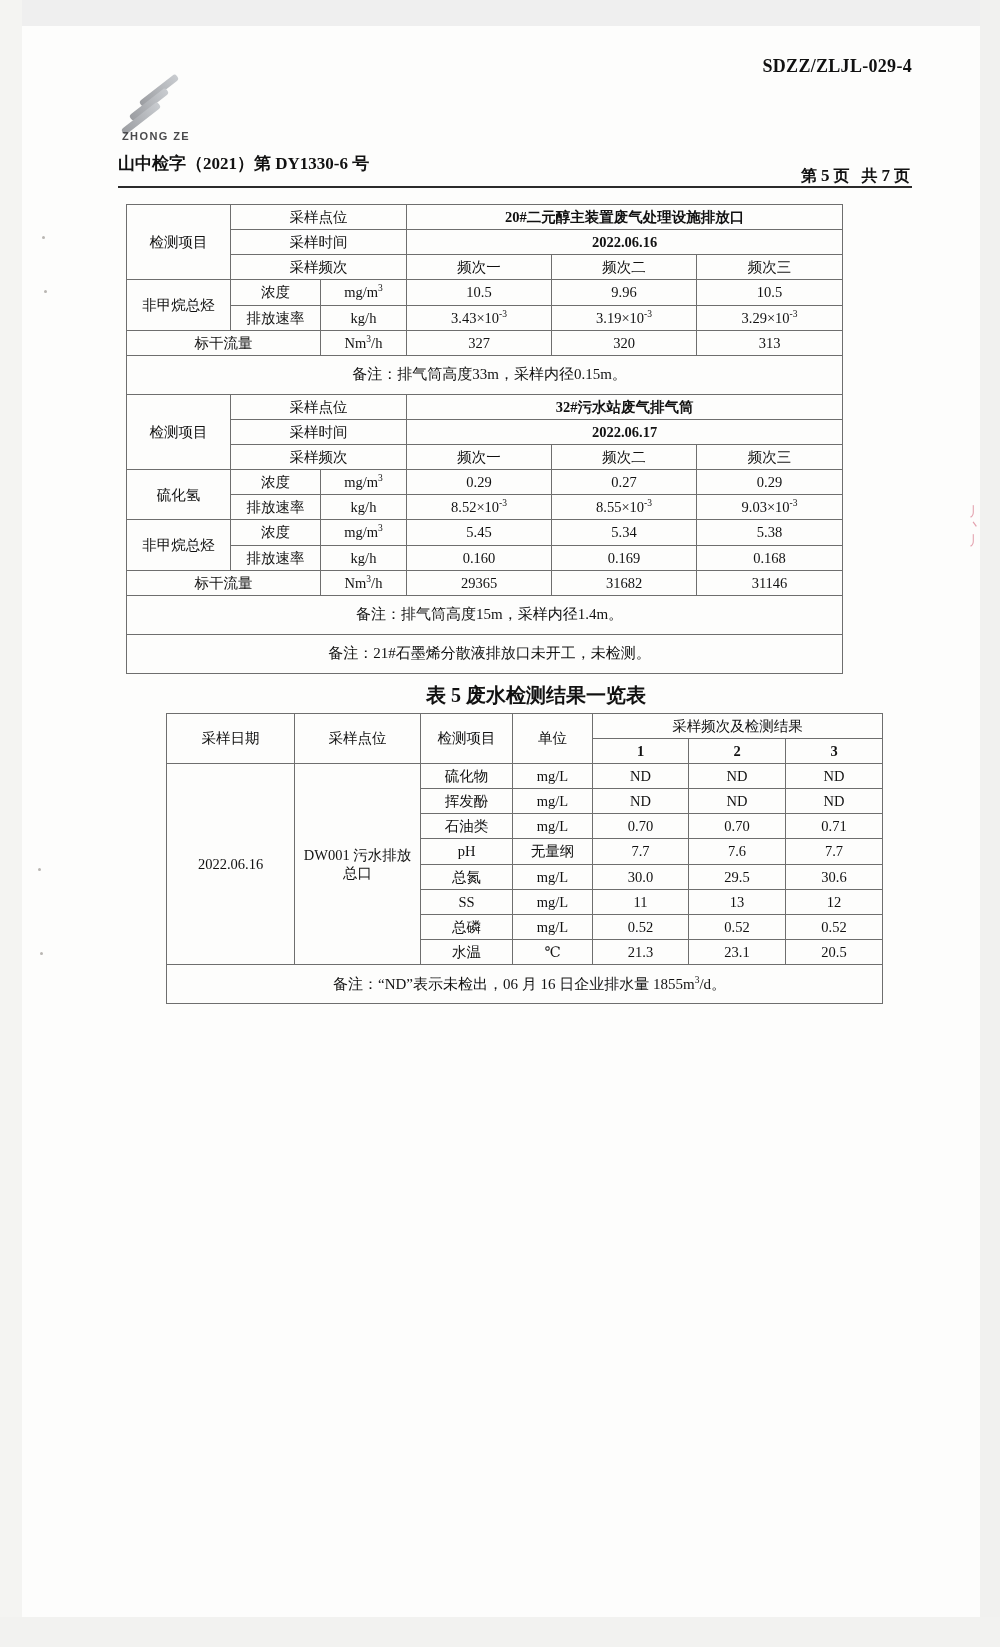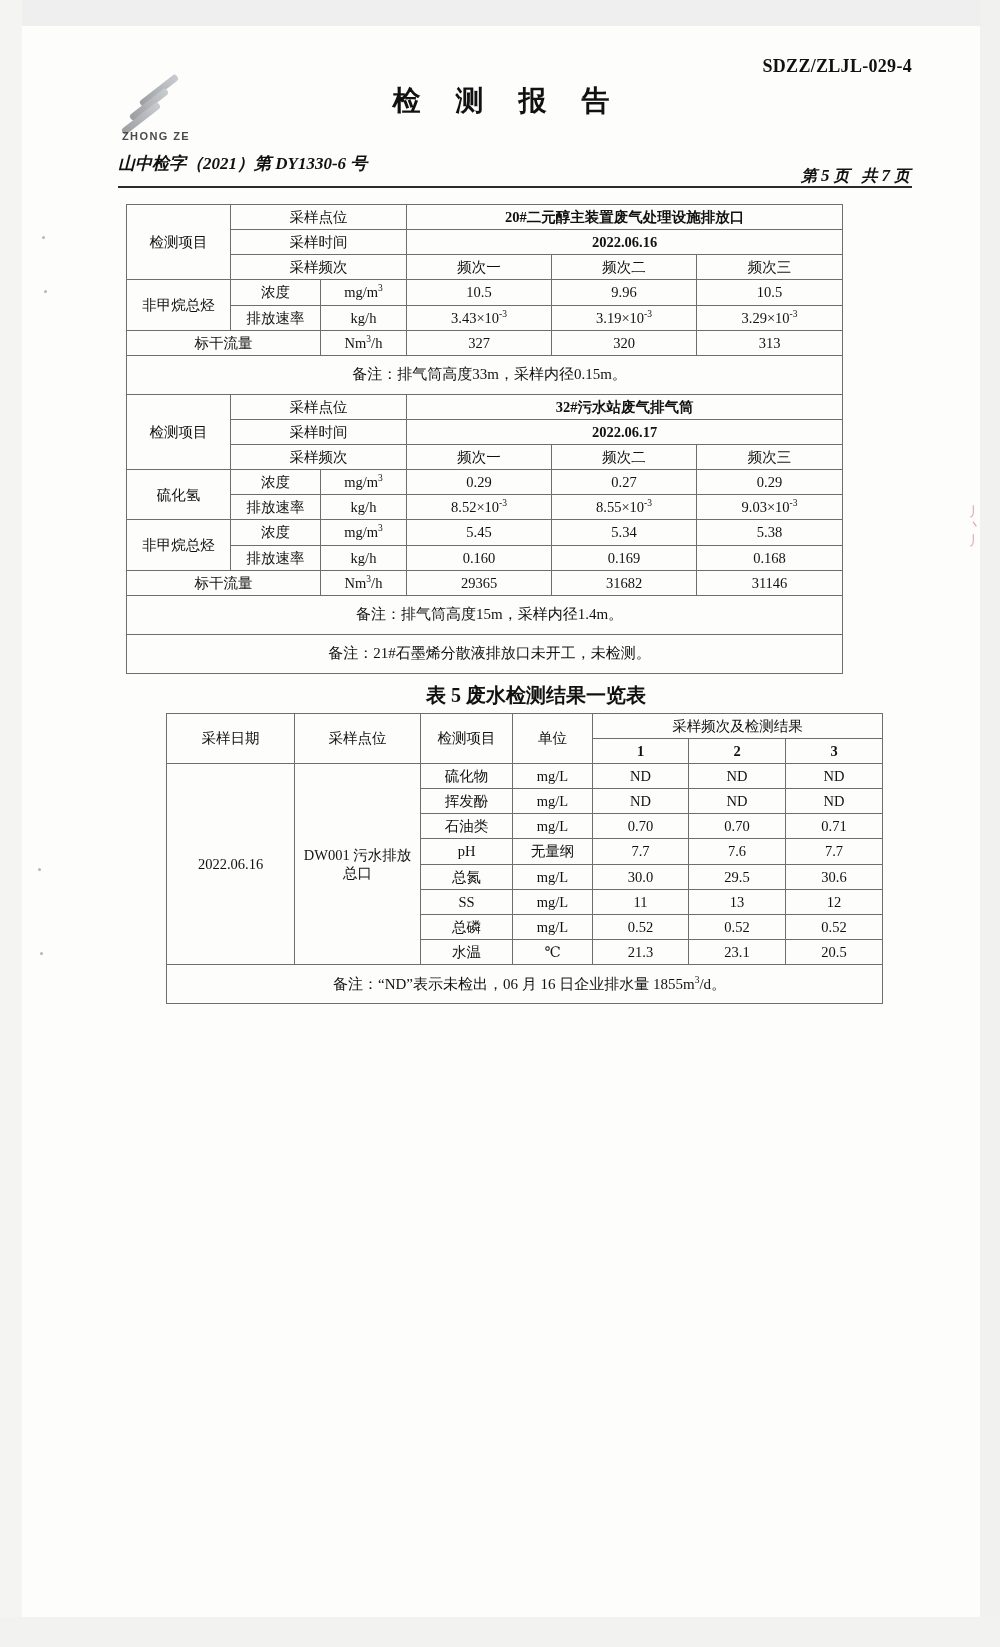--- a/index.html
+++ b/index.html
@@ -44,21 +44,21 @@
     position:absolute;right:68px;top:30px;
     font-size:18px;font-weight:bold;letter-spacing:.3px;
     font-family:"Liberation Serif","DejaVu Serif",serif;
     margin-left:15px;
   }
   .report-title{
     position:absolute;left:0;top:56px;width:958px;text-align:center;
     font-size:28px;font-weight:bold;letter-spacing:14px;
     text-indent:14px;
   }
-  .subhdr{position:relative;height:40px;font-style:italic;}
+  .subhdr{position:relative;height:40px;}
   .report-no{
     position:absolute;left:96px;top:6px;font-size:17px;font-weight:bold;
   }
   .page-no{
     position:absolute;right:70px;top:20px;font-size:16px;font-weight:bold;
   }
   .page-no .num{font-size:17px;}
   .hr-line{
     position:absolute;left:96px;right:68px;top:40px;height:2px;background:#2b2b2b;
   }
@@ -113,21 +113,20 @@
     <div class="hdr">
       <div class="logo">
         <div class="logo-bars">
           <span></span>
             <span></span>
             <span></span>
         </div>
         <div class="logo-text">ZHONG ZE</div>
       </div>
       <div class="doc-code">SDZZ/ZLJL-029-4</div>
-      <div class="report-title">检 测 报 告</div>
     </div>
 
     <div class="subhdr">
       <div class="report-no">山中检字（2021）第 DY1330-6 号</div>
       <div class="page-no">
         <span>第</span>
         <span class="num">5</span>
         <span>页</span>
         &nbsp;
         <span>共</span>

